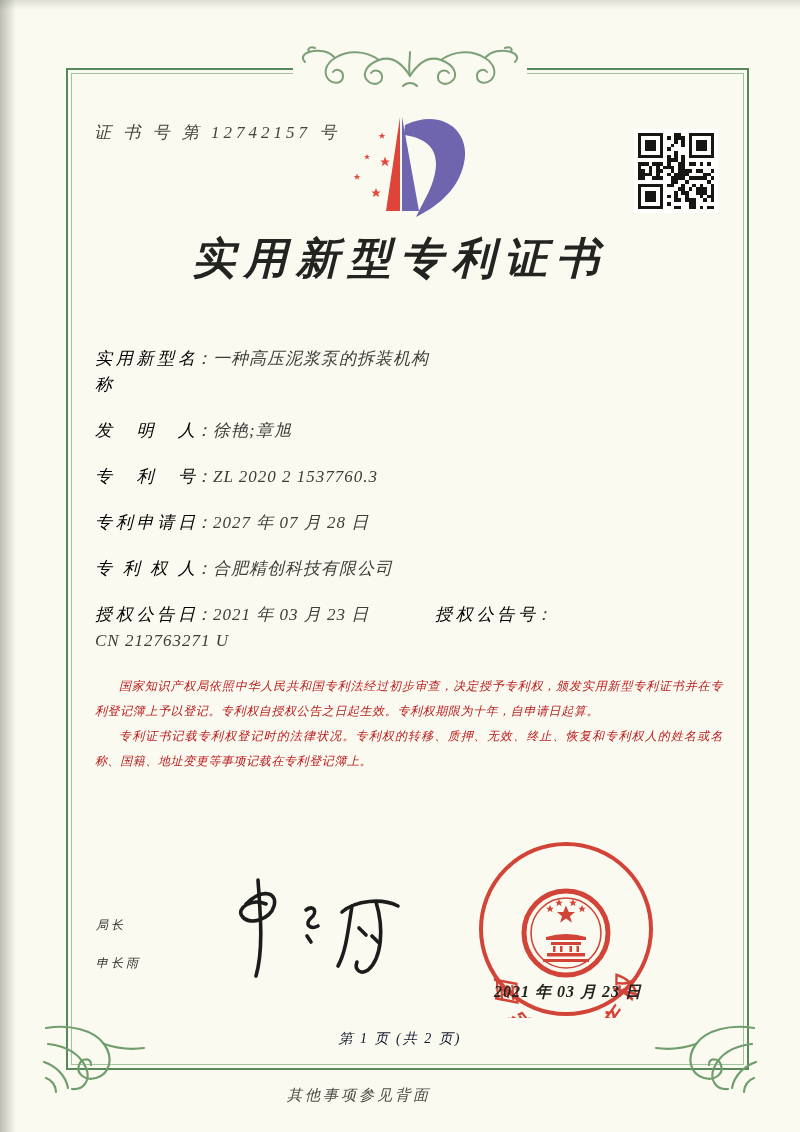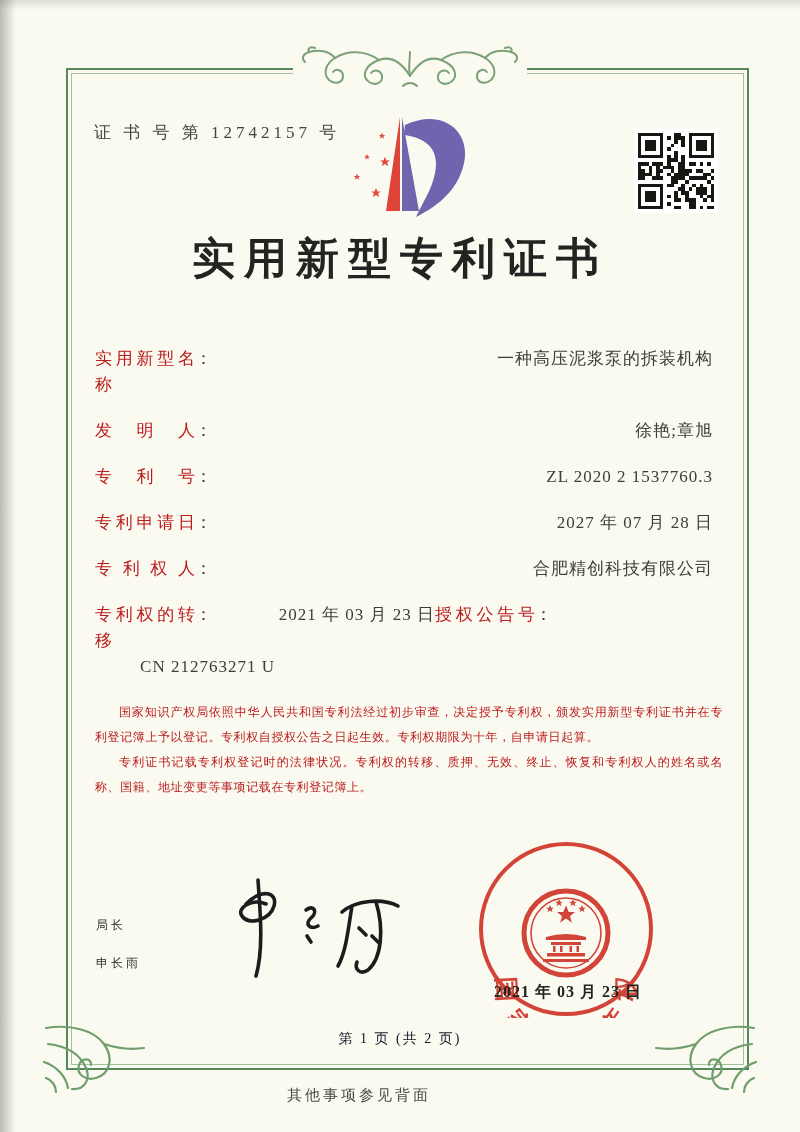--- a/index.html
+++ b/index.html
@@ -3,21 +3,21 @@
 <meta charset="utf-8">
 <style>
   html,body{margin:0;padding:0;}
   body{
     width:800px;height:1132px;
     font-family:"Liberation Serif","DejaVu Serif",serif;
     background:#f4f3ea;
   }
   .page{
     position:relative;width:800px;height:1132px;overflow:hidden;
-    background:#fbfaf0;color:var(--text,#3a3a38);
+    background:#fbfaf0;color:var(--text,#3a3a38);font-style:italic;
   }
   
   .page::before{
     content:"";position:absolute;left:0;top:0;bottom:0;width:16px;z-index:9;
     background:linear-gradient(90deg,rgba(85,90,80,.38),rgba(85,90,80,0));pointer-events:none;
   }
   .page::after{
     content:"";position:absolute;left:0;top:0;right:0;height:10px;z-index:9;
     background:linear-gradient(180deg,rgba(85,90,80,.18),rgba(85,90,80,0));pointer-events:none;
   }
@@ -35,24 +35,24 @@
   .cnipa-logo{position:absolute;left:330px;top:105px;width:140px;height:126px;}
   .qr{position:absolute;left:634px;top:129px;width:84px;height:84px;}
   .title{
     position:absolute;left:0;top:230px;width:800px;margin:0;text-align:center;
     font-size:43px;font-weight:600;letter-spacing:9px;color:#232322;
   }
   .body-col{position:absolute;left:95px;top:346px;width:630px;font-size:17px;}
   .field{margin-bottom:20px;line-height:26px;}
   .flabel{
     display:inline-block;width:100px;vertical-align:top;
-    text-align:justify;text-align-last:justify;color:#b91c1c;
+    text-align:justify;text-align-last:justify;color:#000000;
   }
   .fcolon{display:inline-block;vertical-align:top;width:18px;}
-  .fvalue{display:inline-block;vertical-align:top;width:500px;letter-spacing:1px;color:#3d3d3a;line-height:25px;text-align:right;}
+  .fvalue{display:inline-block;vertical-align:top;width:500px;letter-spacing:1px;color:#3d3d3a;line-height:25px;}
   .grant .fvalue{width:222px;}
   .grant .flabel.g2{}
   .grant .fvalue.g2{width:180px;}
   .paras{margin-top:8px;width:628px;}
   .para{
     margin:0;text-align:justify;text-indent:2em;
     font-size:12px;line-height:25px;letter-spacing:.6px;color:#b91c1c;
   }
   .signer{position:absolute;left:96px;top:906px;font-size:12px;letter-spacing:3px;color:#2e2e2c;line-height:38px;}
   .signature{position:absolute;left:212px;top:868px;width:210px;height:126px;}
@@ -376,21 +376,21 @@
     <div class="field">
       <span class="flabel">专利号</span><span class="fcolon">：</span><span class="fvalue">ZL 2020 2 1537760.3</span>
     </div>
     <div class="field">
       <span class="flabel">专利申请日</span><span class="fcolon">：</span><span class="fvalue">2027 年 07 月 28 日</span>
     </div>
     <div class="field">
       <span class="flabel">专利权人</span><span class="fcolon">：</span><span class="fvalue">合肥精创科技有限公司</span>
     </div>
     <div class="field grant">
-      <span class="flabel">专利权的转移</span><span class="fcolon">：</span><span class="fvalue">2021 年 03 月 23 日</span><span class="flabel g2">授权公告号</span><span class="fcolon">：</span><span class="fvalue g2">CN 212763271 U</span>
+      <span class="flabel">授权公告日</span><span class="fcolon">：</span><span class="fvalue">2021 年 03 月 23 日</span><span class="flabel g2">授权公告号</span><span class="fcolon">：</span><span class="fvalue g2">CN 212763271 U</span>
     </div>
     <div class="paras">
       <p class="para">国家知识产权局依照中华人民共和国专利法经过初步审查，决定授予专利权，颁发实用新型专利证书并在专利登记簿上予以登记。专利权自授权公告之日起生效。专利权期限为十年，自申请日起算。</p>
       <p class="para">专利证书记载专利权登记时的法律状况。专利权的转移、质押、无效、终止、恢复和专利权人的姓名或名称、国籍、地址变更等事项记载在专利登记簿上。</p>
     </div>
   </div>
 
   <div class="signer">
     <div>局长</div>
     <div>申长雨</div>

